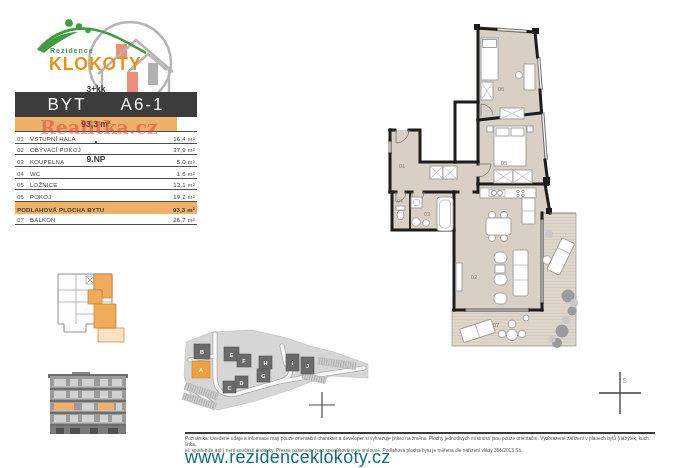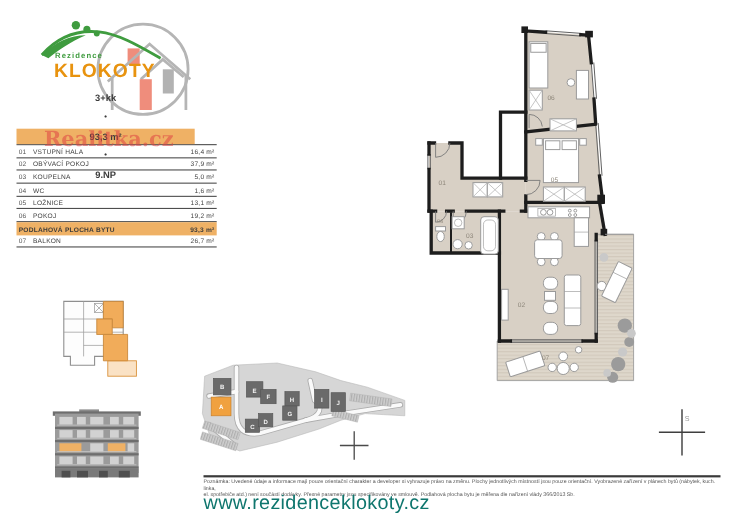--- a/index.html
+++ b/index.html
@@ -51,20 +51,24 @@
       <path d="M 8,42 C 20,30 34,24 48,24 C 34,30 22,38 14,45 Z" fill="#3f9c3f"></path>
       <path d="M 8,42 C 22,26 40,19 60,21 C 78,23 95,33 116,45" stroke="#3f9c3f" stroke-width="2.6" fill="none"></path>
       <circle cx="39" cy="15" r="3.8" fill="#3f9c3f"></circle>
       <circle cx="49" cy="18.5" r="3.2" fill="#3f9c3f"></circle>
       <circle cx="58" cy="22.5" r="2.7" fill="#3f9c3f"></circle>
     </g>
     <text x="20" y="45" font-size="7" font-weight="bold" letter-spacing="1" fill="#3f9c3f">Rezidence</text>
     <text x="19" y="62" font-size="17.5" font-weight="bold" letter-spacing="1" fill="#e8930f">KLOKOTY</text>
   </svg>
 
+  <div class="abs bar-dark">
+    <span>BYT</span>
+    <span>A6-1</span>
+  </div>
   <div class="abs bar-orange">
     <span>3+kk</span>
     <span class="dot">•</span>
     <span>93,3 m²</span>
     <span class="dot">•</span>
     <span>9.NP</span>
   </div>
 
   <div class="abs room-table">
     <div class="trow">

